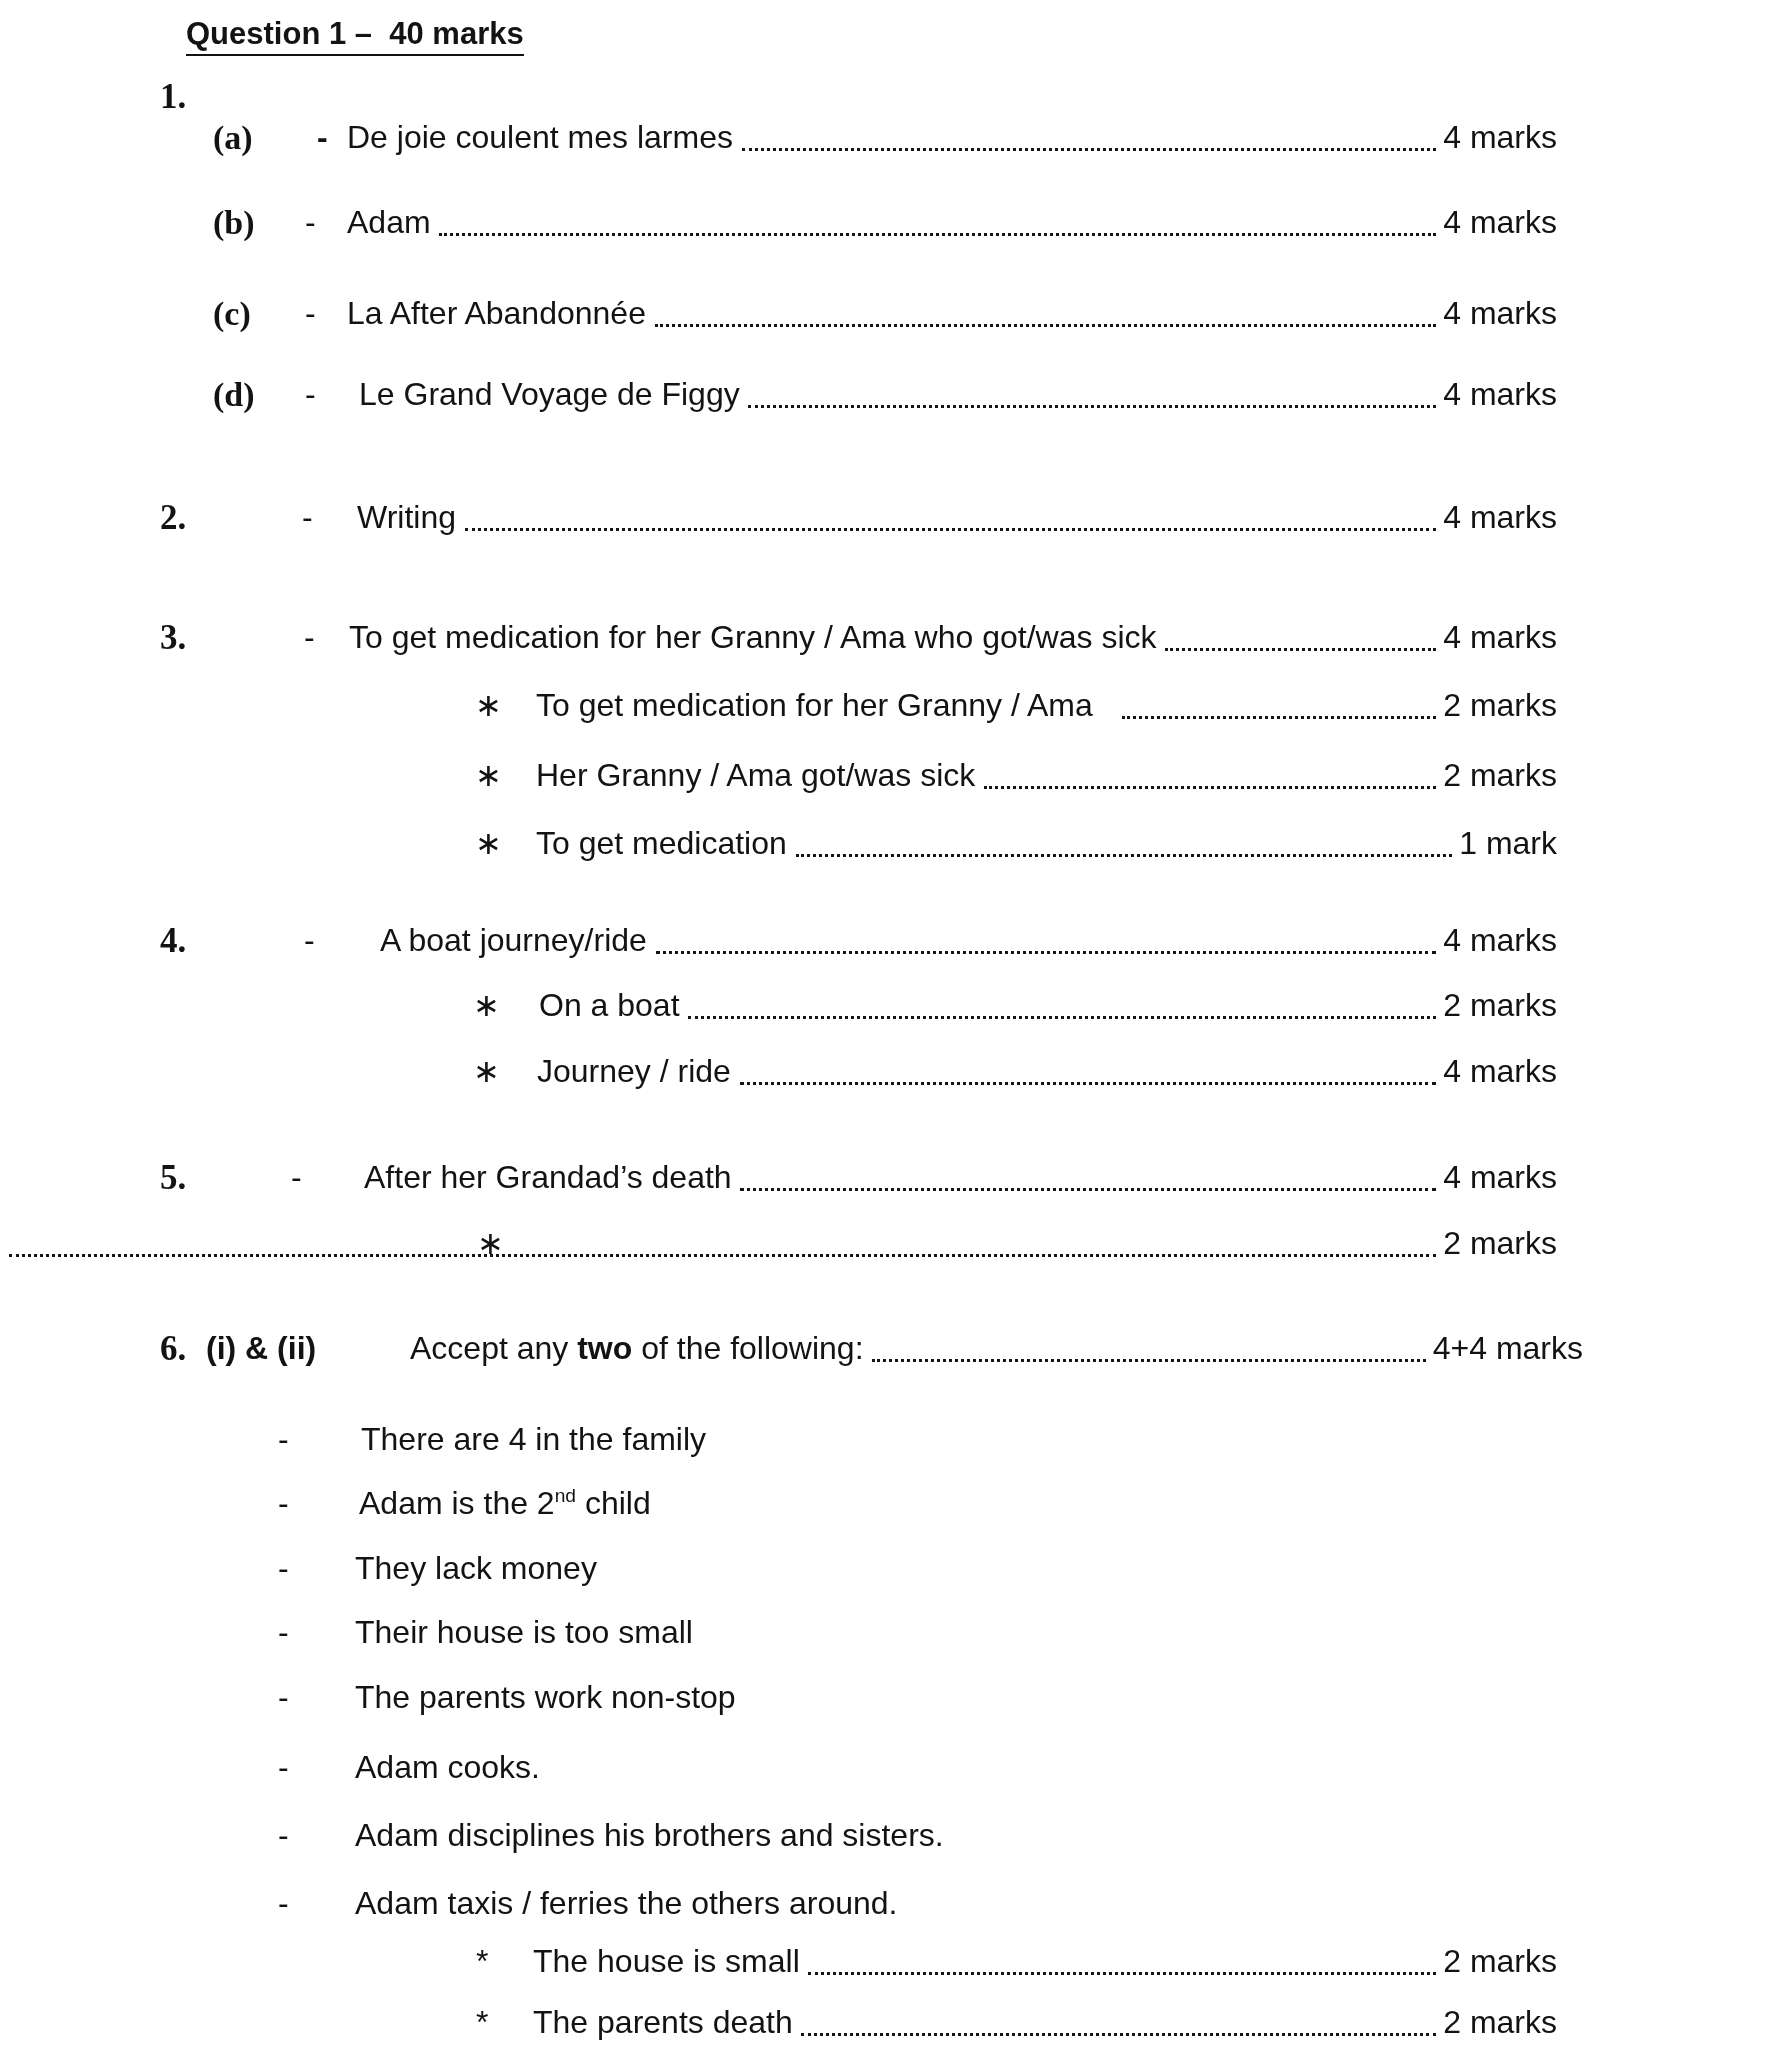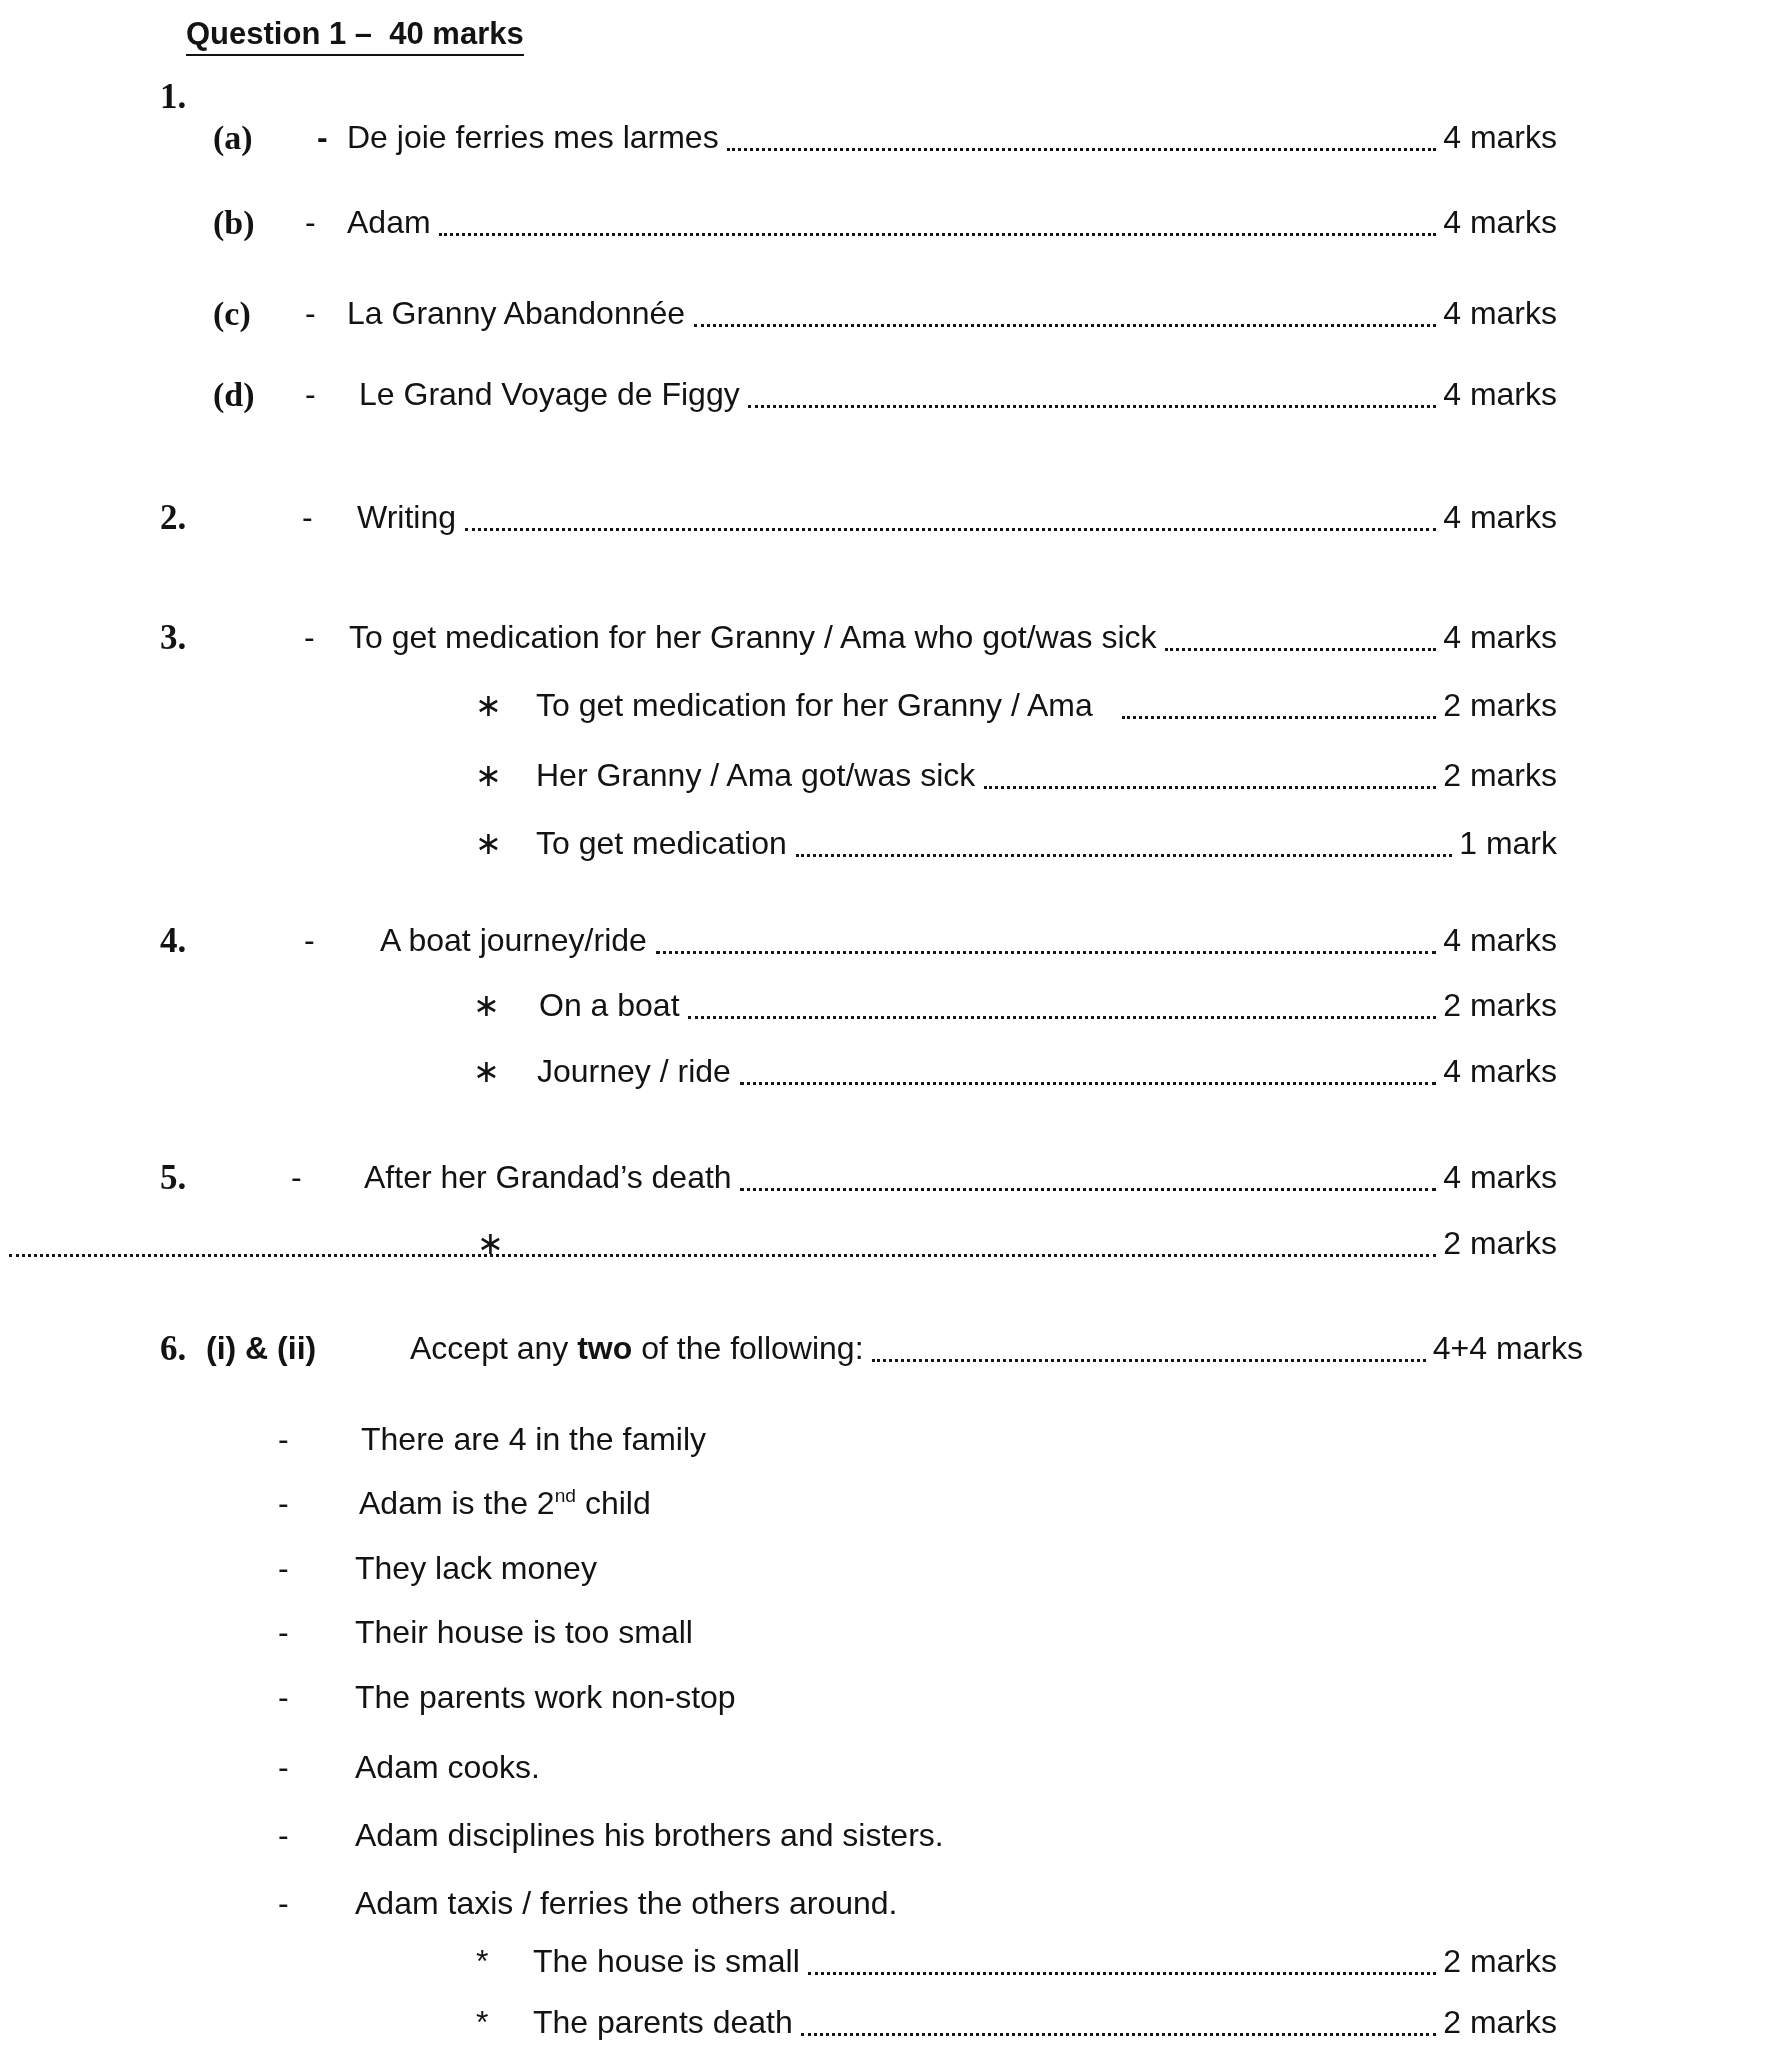--- a/index.html
+++ b/index.html
@@ -46,37 +46,37 @@
 
   <div class="title">Question 1 –  40 marks</div>
 
   <div class="row" style="top:74px">
     <b class="num">1.</b>
   </div>
 
   <div class="row" style="top:115px">
     <b class="lbl">(a)</b>
     <span class="dash bd" style="left:317px">-</span>
-    <span class="txt" style="margin-left:347px">De joie ferries mes larmes</span>
+    <span class="txt" style="margin-left:347px">De joie coulent mes larmes</span>
     <span class="leader"></span>
     <span class="marks">4 marks</span>
   </div>
 
   <div class="row" style="top:200px">
     <b class="lbl">(b)</b>
     <span class="dash" style="left:305px">-</span>
     <span class="txt" style="margin-left:347px">Adam</span>
     <span class="leader"></span>
     <span class="marks">4 marks</span>
   </div>
 
   <div class="row" style="top:291px">
     <b class="lbl">(c)</b>
     <span class="dash" style="left:305px">-</span>
-    <span class="txt" style="margin-left:347px">La Granny Abandonnée</span>
+    <span class="txt" style="margin-left:347px">La After Abandonnée</span>
     <span class="leader"></span>
     <span class="marks">4 marks</span>
   </div>
 
   <div class="row" style="top:372px">
     <b class="lbl">(d)</b>
     <span class="dash" style="left:305px">-</span>
     <span class="txt" style="margin-left:359px">Le Grand Voyage de Figgy</span>
     <span class="leader"></span>
     <span class="marks">4 marks</span>

